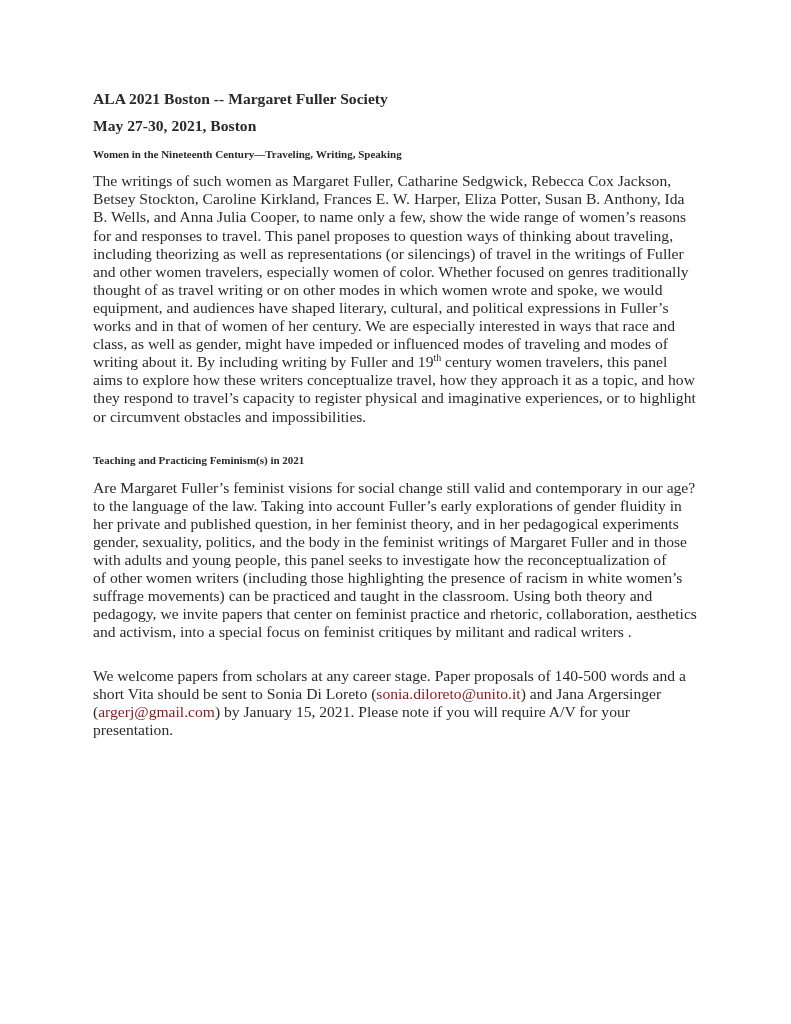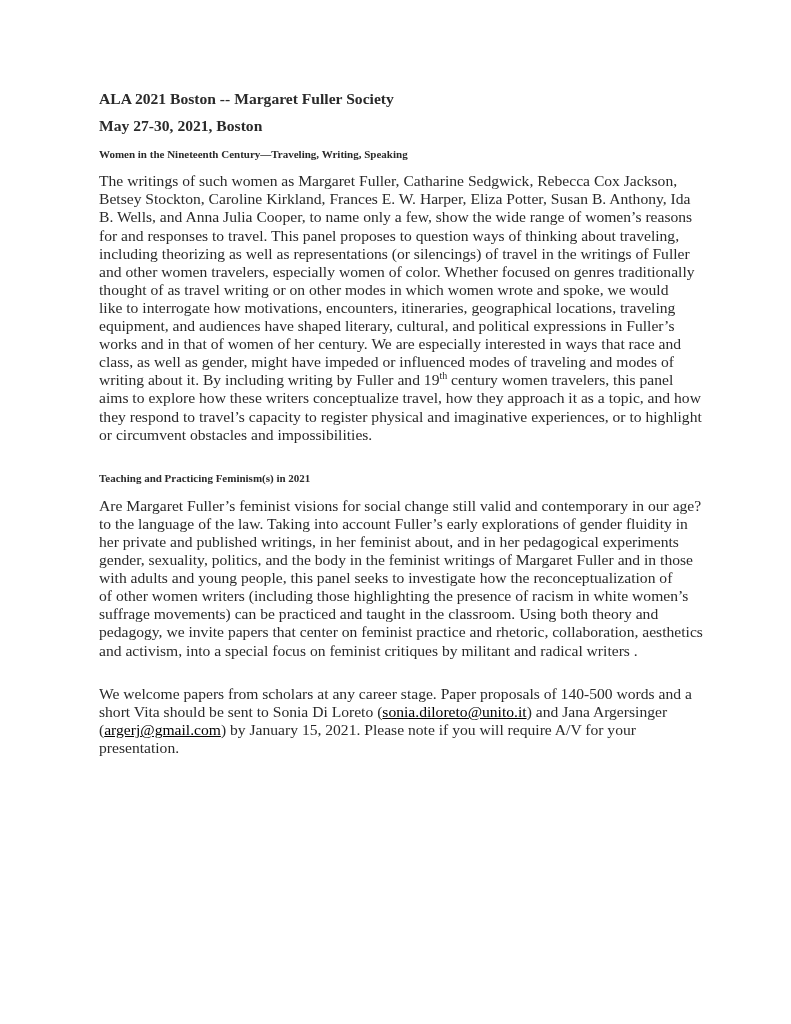--- a/index.html
+++ b/index.html
@@ -1,28 +1,28 @@
 <!DOCTYPE html>
 <html><head>
 <meta charset="utf-8">
 <style>
   html, body { margin: 0; padding: 0; background: #ffffff; }
   body { width: 791px; height: 1024px; position: relative; overflow: hidden; }
   .page {
-    position: absolute; left: 99px; top: 90px; width: 608px;
+    position: absolute; left: 93px; top: 90px; width: 608px;
     font-family: "Liberation Serif", serif; font-size: 15.6px; line-height: 18.1px;
     color: #2a2a2a;
   }
   .bold { font-weight: bold; }
   .title { margin: 0 0 9px 0; }
   p { margin: 0 0 9.5px 0; }
   h2 { font-size: 11px; margin: 0 0 9.5px 0; font-weight: bold; line-height: 18.1px; }
   .line { display: block; white-space: nowrap; }
   sup { font-size: 10px; line-height: 0; vertical-align: 6px; }
-  a { color: #000000; text-decoration: underline; }
+  a { color: #7f1d1d; }
   .spacer { height: 16px; }
 </style>
 </head>
 <body>
 
 <div class="page">
   <div class="bold title">ALA 2021 Boston --  Margaret Fuller Society</div>
 
 
   <p class="bold">May 27-30, 2021, Boston</p>
@@ -30,38 +30,37 @@
   <h2>Women in the Nineteenth Century—Traveling, Writing, Speaking</h2>
 
   <p>
     <span class="line">The writings of such women as Margaret Fuller, Catharine Sedgwick, Rebecca Cox Jackson,</span>
     <span class="line">Betsey Stockton, Caroline Kirkland, Frances E. W. Harper, Eliza Potter, Susan B. Anthony, Ida</span>
     <span class="line">B. Wells, and Anna Julia Cooper, to name only a few, show the wide range of women’s reasons</span>
     <span class="line">for and responses to travel.  This panel proposes to question ways of thinking about traveling,</span>
     <span class="line">including theorizing as well as representations (or silencings) of travel in the writings of Fuller</span>
     <span class="line">and other women travelers, especially women of color. Whether focused on genres traditionally</span>
     <span class="line">thought of as travel writing or on other modes in which women wrote and spoke, we would</span>
-    <span class="line">like to interrogate how motivations, encounters, itineraries, geographical locations, traveling</span>
     <span class="line">equipment, and audiences have shaped literary, cultural, and political expressions in Fuller’s</span>
     <span class="line">works and in that of women of her century.  We are especially interested in ways that race and</span>
     <span class="line">class, as well as gender, might have impeded or influenced modes of traveling and modes of</span>
     <span class="line"><span>writing about it.  By including writing by Fuller and 19</span><sup>th</sup><span> century women travelers, this panel</span></span>
     <span class="line">aims to explore how these writers conceptualize travel, how they approach it as a topic, and how</span>
     <span class="line">they respond to travel’s capacity to register physical and imaginative experiences, or to highlight</span>
     <span class="line">or circumvent obstacles and impossibilities.</span>
   </p>
 
   <div class="spacer"></div>
 
   <h2>Teaching and Practicing Feminism(s) in 2021</h2>
 
   <p>
     <span class="line">Are Margaret Fuller’s feminist visions for social change still valid and contemporary in our age?</span>
     <span class="line">to the language of the law. Taking into account Fuller’s early explorations of gender fluidity in</span>
-    <span class="line">her private and published writings, in her feminist about, and in her pedagogical experiments</span>
+    <span class="line">her private and published question, in her feminist theory, and in her pedagogical experiments</span>
     <span class="line">gender, sexuality, politics, and the body in the feminist writings of Margaret Fuller and in those</span>
     <span class="line">with adults and young people, this panel seeks to investigate how the reconceptualization of</span>
     <span class="line">of other women writers (including those highlighting the presence of racism in white women’s</span>
     <span class="line">suffrage movements) can be practiced and taught in the classroom. Using both theory and</span>
     <span class="line">pedagogy, we invite papers that center on feminist practice and rhetoric, collaboration, aesthetics</span>
     <span class="line">and activism, into a special focus on feminist critiques by militant and radical writers .</span>
   </p>
 
   <div class="spacer"></div>
 

